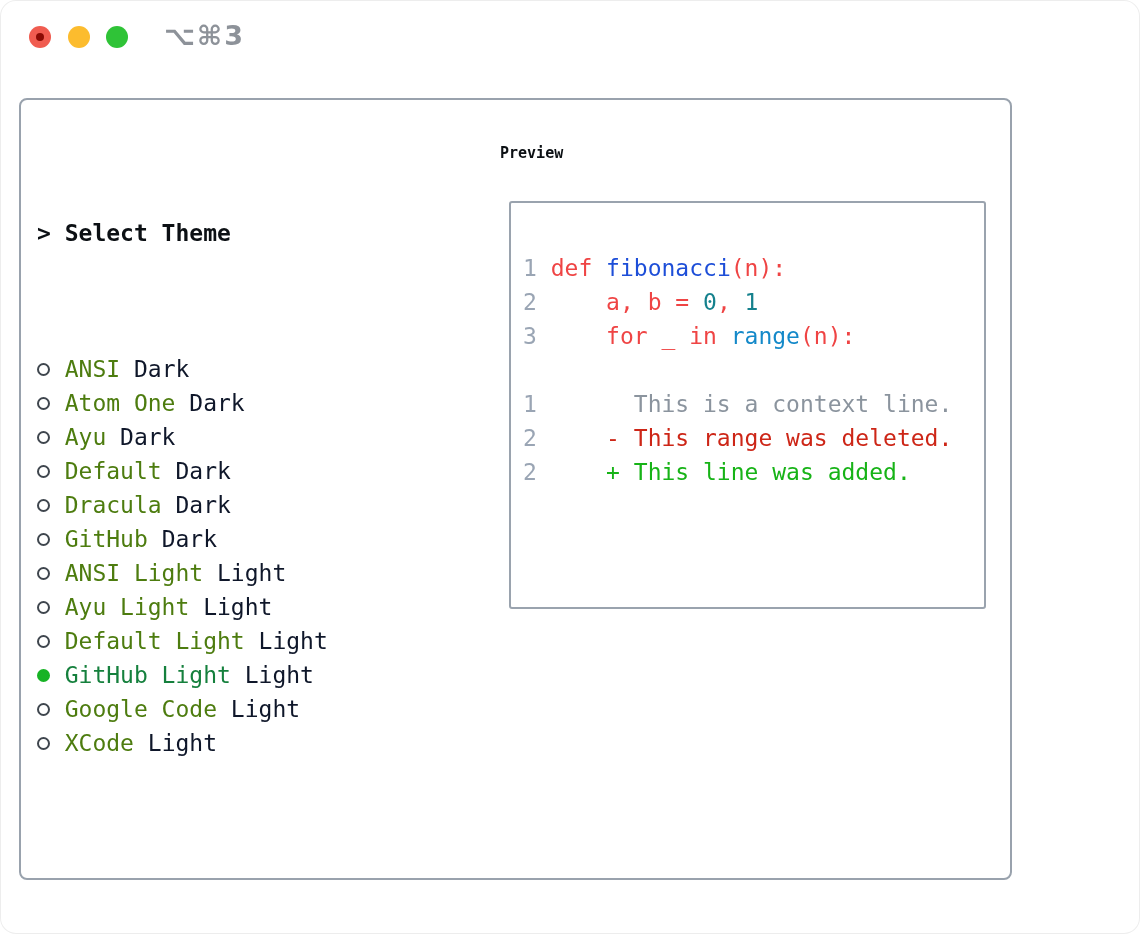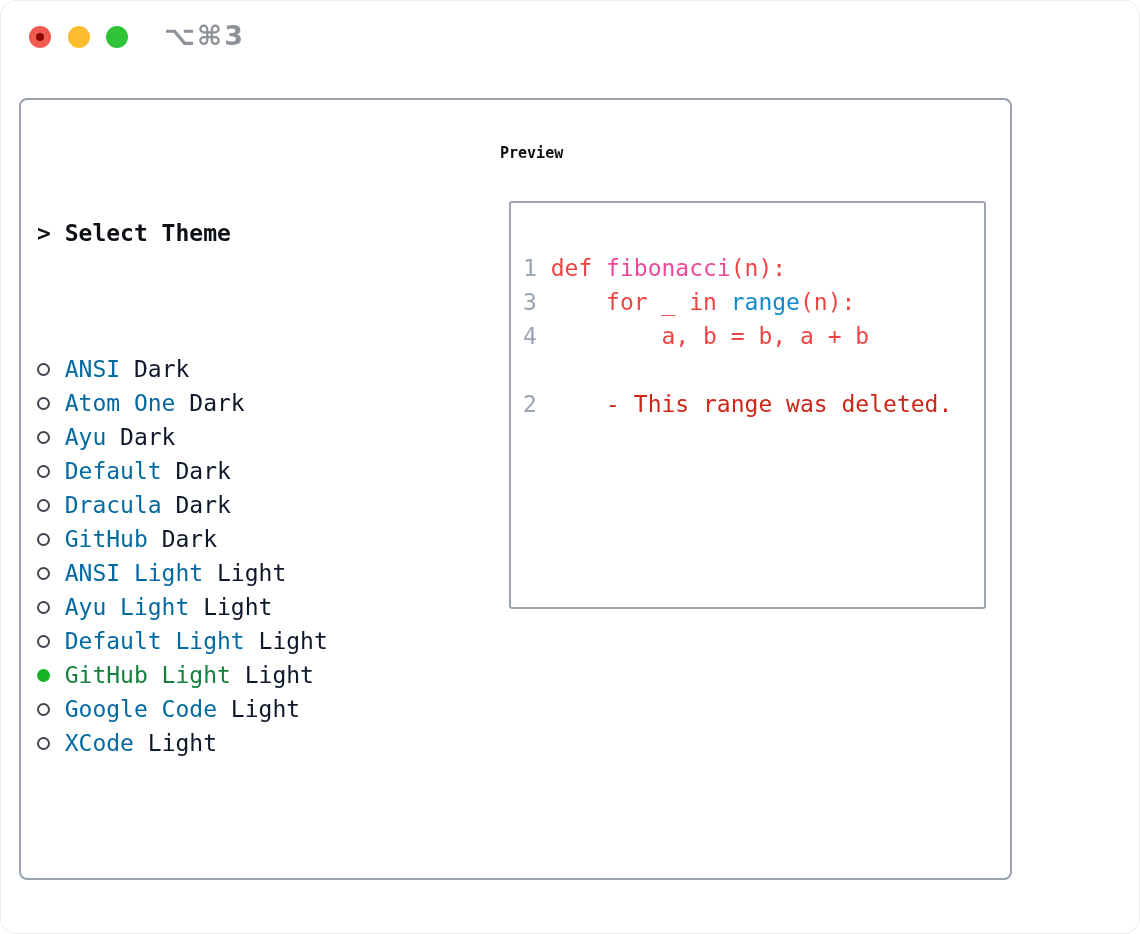--- a/index.html
+++ b/index.html
@@ -47,39 +47,39 @@
   .prefix { display: inline-block; width: 2ch; }
   .hdr { font-weight: bold; color: #0c1014; }
 
   .bullet { display: inline-block; width: 2ch; }
   .bullet::before {
     content: ''; display: inline-block; width: 13px; height: 13px;
     box-sizing: border-box; border-radius: 50%;
     border: 2.5px solid #3f464e; vertical-align: 1px;
   }
   .selected .bullet::before { border-color: #17b325; background: #17b325; }
-  .t-name { color: #0369a1; }
+  .t-name { color: #4d7c0f; }
   .selected .t-name, .selected .o-label { color: #15803d; }
   .t-variant { color: #0f172a; }
 
   
   .preview-header {
     position: absolute; left: 479px; top: 36px;
     font-size: 15px; line-height: 34px; font-weight: bold; color: #0c1014;
   }
   .preview-box {
     position: absolute; left: 488px; top: 101px;
     width: 477px; height: 408px; box-sizing: border-box;
     border: 2px solid #9aa3ae; border-radius: 3px;
     padding: 48px 0 0 12px; background: #fff;
   }
   .pline { height: 34px; font-size: 23px; line-height: 34px; white-space: pre; }
   .c-num     { color: #9aa5b4; }
   .c-code    { color: #ef4444; }
-  .c-fn      { color: #ec4899; }
+  .c-fn      { color: #1d4ed8; }
   .c-lit     { color: #15818d; }
   .c-builtin { color: #1489c9; }
   .c-ctx     { color: #8b949e; }
   .c-del     { color: #cd2617; }
   .c-add     { color: #17b317; }
 </style>
 </head>
 <body>
 
 <div class="window">
@@ -109,20 +109,22 @@
       
 
       
       
     </div>
 
     <div class="preview-header">Preview</div>
 
     <div class="preview-box" id="preview-box">
         <div class="pline"><span class="c-num">1</span><span class="c-code"> def </span><span class="c-fn">fibonacci</span><span class="c-code">(n):</span></div>
+        <div class="pline"><span class="c-num">2</span><span class="c-code">     a, b = </span><span class="c-lit">0</span><span class="c-code">, </span><span class="c-lit">1</span></div>
         <div class="pline"><span class="c-num">3</span><span class="c-code">     for _ in </span><span class="c-builtin">range</span><span class="c-code">(n):</span></div>
-        <div class="pline"><span class="c-num">4</span><span class="c-code">         a, b = b, a + b</span></div>
         <div class="pline"></div>
+        <div class="pline"><span class="c-num">1</span><span class="c-ctx">       This is a context line.</span></div>
         <div class="pline"><span class="c-num">2</span><span class="c-del">     - This range was deleted.</span></div>
+        <div class="pline"><span class="c-num">2</span><span class="c-add">     + This line was added.</span></div>
       </div>
 
   </div>
 </div>
 
 </body></html>

